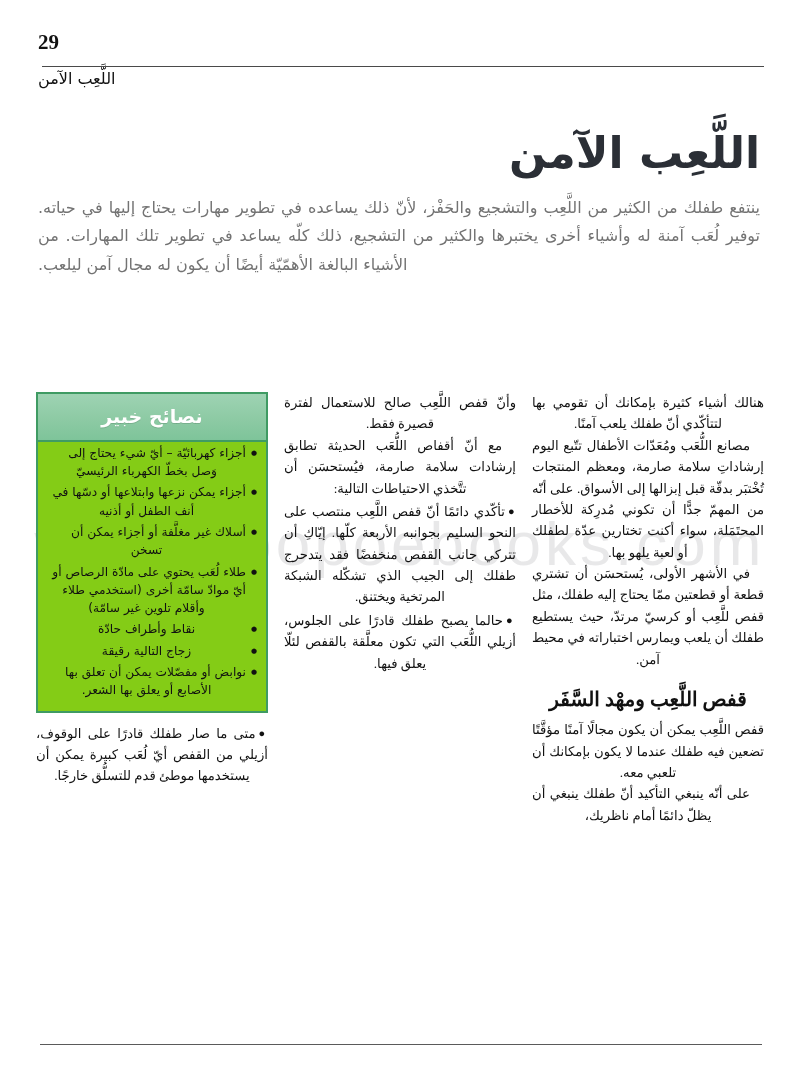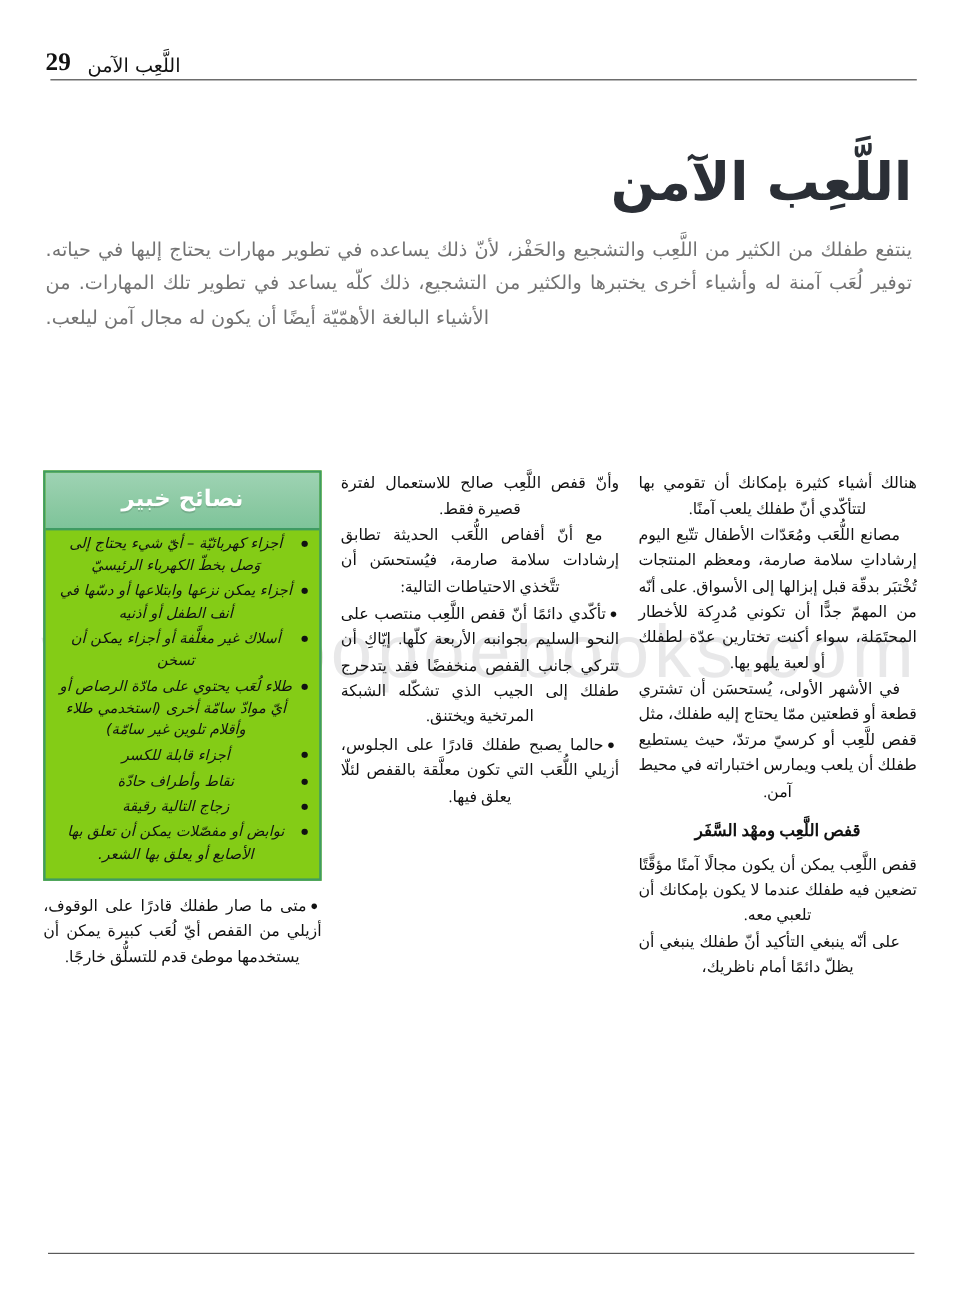--- a/index.html
+++ b/index.html
@@ -25,22 +25,22 @@
   }
 
   
   .running-head {
     position: absolute;
     top: 30px;
     left: 38px;
     right: 38px;
     height: 34px;
     display: flex;
-    flex-direction: row;
-    align-items: flex-end;
+    flex-direction: column;
+    align-items: flex-start;
     justify-content: flex-start;
     gap: 14px;
     direction: ltr;
   }
   .folio {
     font-family: "Liberation Serif", serif;
     font-weight: bold;
     font-size: 21px;
     color: #111;
     letter-spacing: 0;
@@ -114,21 +114,21 @@
   .col p {
     margin: 0 0 0 0;
     text-indent: 14px;
     font-family: Liberation Serif, serif;
   }
   .col p.noindent { text-indent: 0; }
   .col p + p { margin-top: 0; }
 
   .subhead {
     font-weight: bold;
-    font-size: 14px;
+    font-size: 20px;
     text-align: right;
     margin: 13px 0 4px 0 !important;
     text-indent: 0 !important;
   }
 
   .bullet-para {
     text-indent: 0 !important;
     padding-right: 0;
     margin-top: 2px !important;
   }
@@ -167,26 +167,25 @@
     color: #111;
   }
   .tips-list {
     list-style: none;
     margin: 2px 0 0 0;
     padding: 0 9px 0 9px;
   }
   .tips-list li {
     font-size: 12.2px;
     line-height: 1.5;
-    text-align: center;
+    text-align: right;
     margin-bottom: 3px;
     position: relative;
     padding-right: 11px;
     color: #111;
-    font-style: italic;
   }
   .tips-list li::before {
     content: "\25CF";
     position: absolute;
     right: 0;
     top: 0;
     font-size: 7px;
     line-height: 2.8;
     color: #111;
   }
@@ -253,21 +252,20 @@
     </div>
 
     <div class="col">
       <div class="tips-box">
         <div class="tips-header">نصائح خبير</div>
         <ul class="tips-list">
           <li>أجزاء كهربائيّة – أيّ شيء يحتاج إلى وَصل بخطّ الكهرباء الرئيسيّ</li>
           <li>أجزاء يمكن نزعها وابتلاعها أو دسّها في أنف الطفل أو أذنيه</li>
           <li>أسلاك غير مغلَّفة أو أجزاء يمكن أن تسخن</li>
           <li>طلاء لُعَب يحتوي على مادّة الرصاص أو أيّ موادّ سامّة أخرى (استخدمي طلاء وأقلام تلوين غير سامّة)</li>
-          <li>أجزاء قابلة للكسر</li>
           <li>نقاط وأطراف حادّة</li>
           <li>زجاج التالية رقيقة</li>
           <li>نوابض أو مفصّلات يمكن أن تعلق بها الأصابع أو يعلق بها الشعر.</li>
         </ul>
       </div>
       <p class="bullet-para"><span class="bullet">●</span><span>متى ما صار طفلك قادرًا على الوقوف، أزيلي من القفص أيّ لُعَب كبيرة يمكن أن يستخدمها موطئ قدم للتسلُّق خارجًا.</span></p>
     </div>
 
   </div>
 

